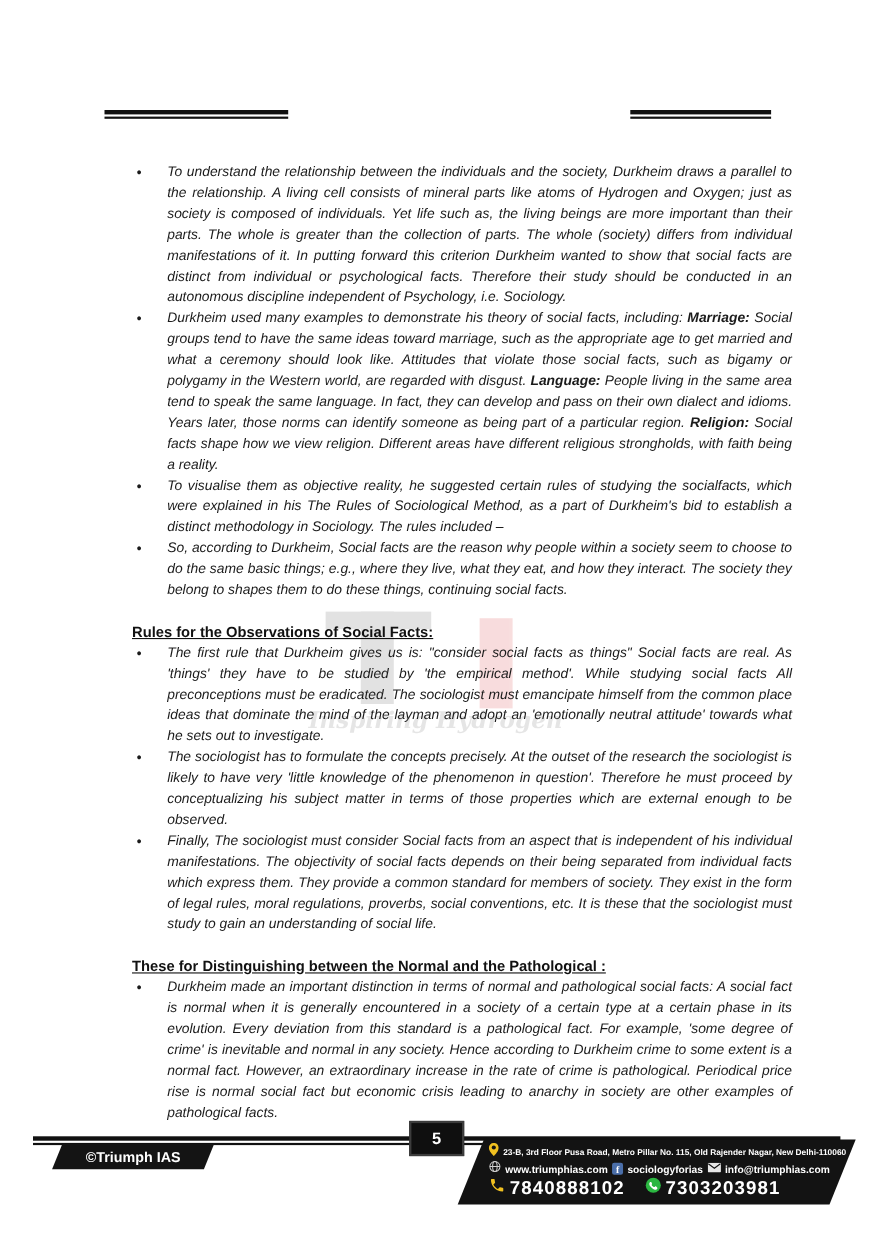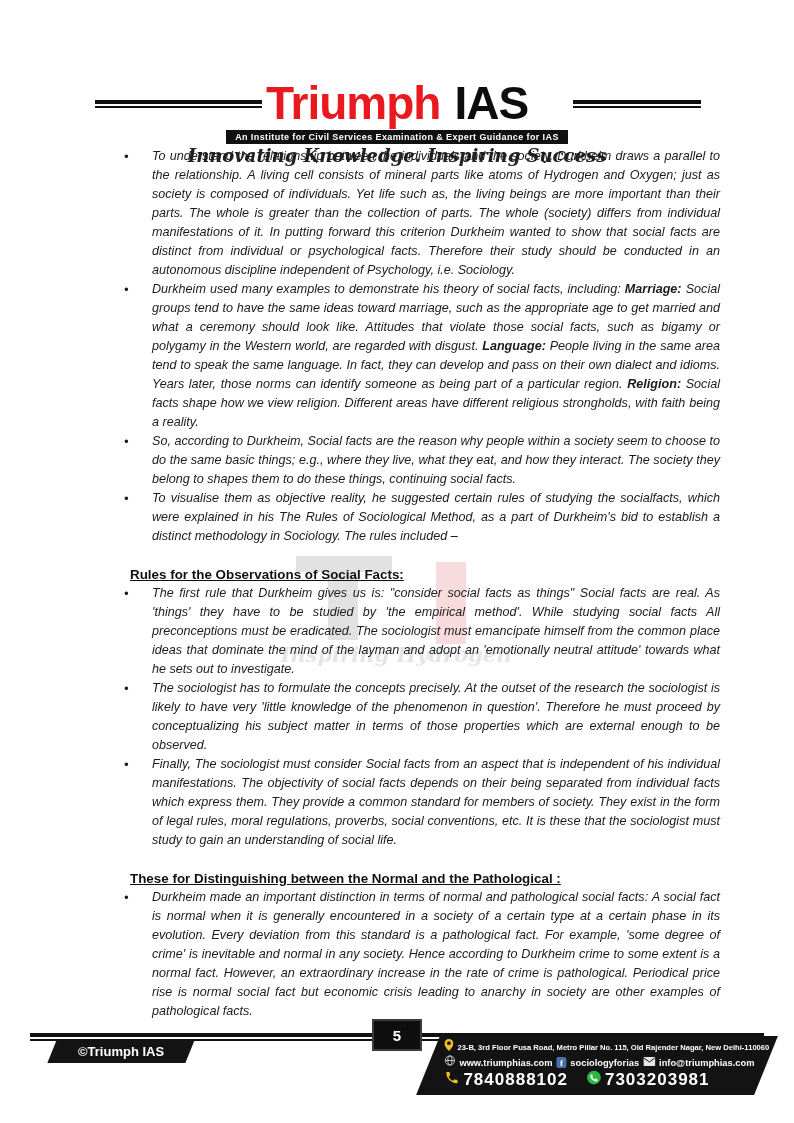--- a/index.html
+++ b/index.html
@@ -31,21 +31,21 @@
   .wm-l2{font-family:"DejaVu Serif",serif;font-style:italic;font-weight:700;font-size:21px;
          color:#555;opacity:.15;line-height:1.4;}
   
   .content{position:absolute;left:120px;right:74px;top:147px;z-index:1;
            font-size:12.6px;line-height:19px;}
   .content p.intro{margin:0;padding-left:32px;text-align:justify;}
   .content ul{list-style:none;margin:0;padding:0;font-style:italic;}
   .content li{position:relative;padding-left:32px;text-align:justify;}
   .content li:before{content:"\2022";position:absolute;left:4px;top:0;font-size:13px;}
   .content .b{font-weight:700;}
-  .content h2{font-size:13.4px;font-weight:700;margin:19px 0 0 10px;line-height:19px;
+  .content h2{font-size:13.4px;font-weight:700;margin:19px 0 0 0;line-height:19px;
               text-decoration:underline;color:#111;}
   
   .footer-rule{position:absolute;left:30px;right:30px;top:1033px;height:1px;
                border-top:4px solid #111;}
   .footer-rule:after{content:"";display:block;margin-top:2px;border-top:2px solid #111;}
   .page-badge{position:absolute;left:50%;transform:translateX(-50%);top:1019px;
               width:46px;height:28px;background:#0f0f0f;border:2px solid #3c3c3c;
               color:#fff;font-weight:700;font-size:15px;display:flex;
               align-items:center;justify-content:center;z-index:2;}
   .copy-tab{position:absolute;left:52px;top:1040px;background:#141414;
@@ -66,42 +66,37 @@
             border-radius:2px;font-family:"Liberation Serif",serif;}
 </style>
 </head>
 <body>
 
 <div class="page">
 
   <div class="hdr">
     <div class="rule rule-left"></div>
     <div class="rule rule-right"></div>
-    <div class="logo">
-      <div class="brand"><span class="red">Triumph</span><span class="blk">IAS</span></div>
-      <div class="banner">An Institute for Civil Services Examination &amp; Expert Guidance for IAS</div>
-      <div class="tagline">Innovating Knowledge. Inspiring Success</div>
-    </div>
   </div>
 
   <div class="wm">
     <div class="wm-mark">
       <div class="wm-t-h"></div>
       <div class="wm-t-v"></div>
       <div class="wm-i"></div>
     </div>
     <div class="wm-l2">Inspiring Hydrogen</div>
   </div>
 
   <main class="content">
     <ul>
         <li><span>To understand the relationship between the individuals and the society, Durkheim draws a parallel to the relationship. A living cell consists of mineral parts like atoms of Hydrogen and Oxygen; just as society is composed of individuals. Yet life such as, the living beings are more important than their parts. The whole is greater than the collection of parts. The whole (society) differs from individual manifestations of it. In putting forward this criterion Durkheim wanted to show that social facts are distinct from individual or psychological facts. Therefore their study should be conducted in an autonomous discipline independent of Psychology, i.e. Sociology.</span></li>
         <li><span>Durkheim used many examples to demonstrate his theory of social facts, including: </span><span class="b">Marriage:</span><span> Social groups tend to have the same ideas toward marriage, such as the appropriate age to get married and what a ceremony should look like. Attitudes that violate those social facts, such as bigamy or polygamy in the Western world, are regarded with disgust. </span><span class="b">Language:</span><span> People living in the same area tend to speak the same language. In fact, they can develop and pass on their own dialect and idioms. Years later, those norms can identify someone as being part of a particular region. </span><span class="b">Religion:</span><span> Social facts shape how we view religion. Different areas have different religious strongholds, with faith being a reality.</span></li>
+        <li><span>To visualise them as objective reality, he suggested certain rules of studying the socialfacts, which were explained in his The Rules of Sociological Method, as a part of Durkheim's bid to establish a distinct methodology in Sociology. The rules included –</span></li>
         <li><span>So, according to Durkheim, Social facts are the reason why people within a society seem to choose to do the same basic things; e.g., where they live, what they eat, and how they interact. The society they belong to shapes them to do these things, continuing social facts.</span></li>
-        <li><span>To visualise them as objective reality, he suggested certain rules of studying the socialfacts, which were explained in his The Rules of Sociological Method, as a part of Durkheim's bid to establish a distinct methodology in Sociology. The rules included –</span></li>
       </ul>
     <h2>Rules for the Observations of Social Facts:</h2>
     <ul>
         <li><span>The first rule that Durkheim gives us is: "consider social facts as things" Social facts are real. As 'things' they have to be studied by 'the empirical method'. While studying social facts All preconceptions must be eradicated. The sociologist must emancipate himself from the common place ideas that dominate the mind of the layman and adopt an 'emotionally neutral attitude' towards what he sets out to investigate.</span></li>
         <li><span>The sociologist has to formulate the concepts precisely. At the outset of the research the sociologist is likely to have very 'little knowledge of the phenomenon in question'. Therefore he must proceed by conceptualizing his subject matter in terms of those properties which are external enough to be observed.</span></li>
         <li><span>Finally, The sociologist must consider Social facts from an aspect that is independent of his individual manifestations. The objectivity of social facts depends on their being separated from individual facts which express them. They provide a common standard for members of society. They exist in the form of legal rules, moral regulations, proverbs, social conventions, etc. It is these that the sociologist must study to gain an understanding of social life.</span></li>
       </ul>
     <h2>These for Distinguishing between the Normal and the Pathological :</h2>
     <ul>
         <li><span>Durkheim made an important distinction in terms of normal and pathological social facts: A social fact is normal when it is generally encountered in a society of a certain type at a certain phase in its evolution. Every deviation from this standard is a pathological fact. For example, 'some degree of crime' is inevitable and normal in any society. Hence according to Durkheim crime to some extent is a normal fact. However, an extraordinary increase in the rate of crime is pathological. Periodical price rise is normal social fact but economic crisis leading to anarchy in society are other examples of pathological facts.</span></li>

